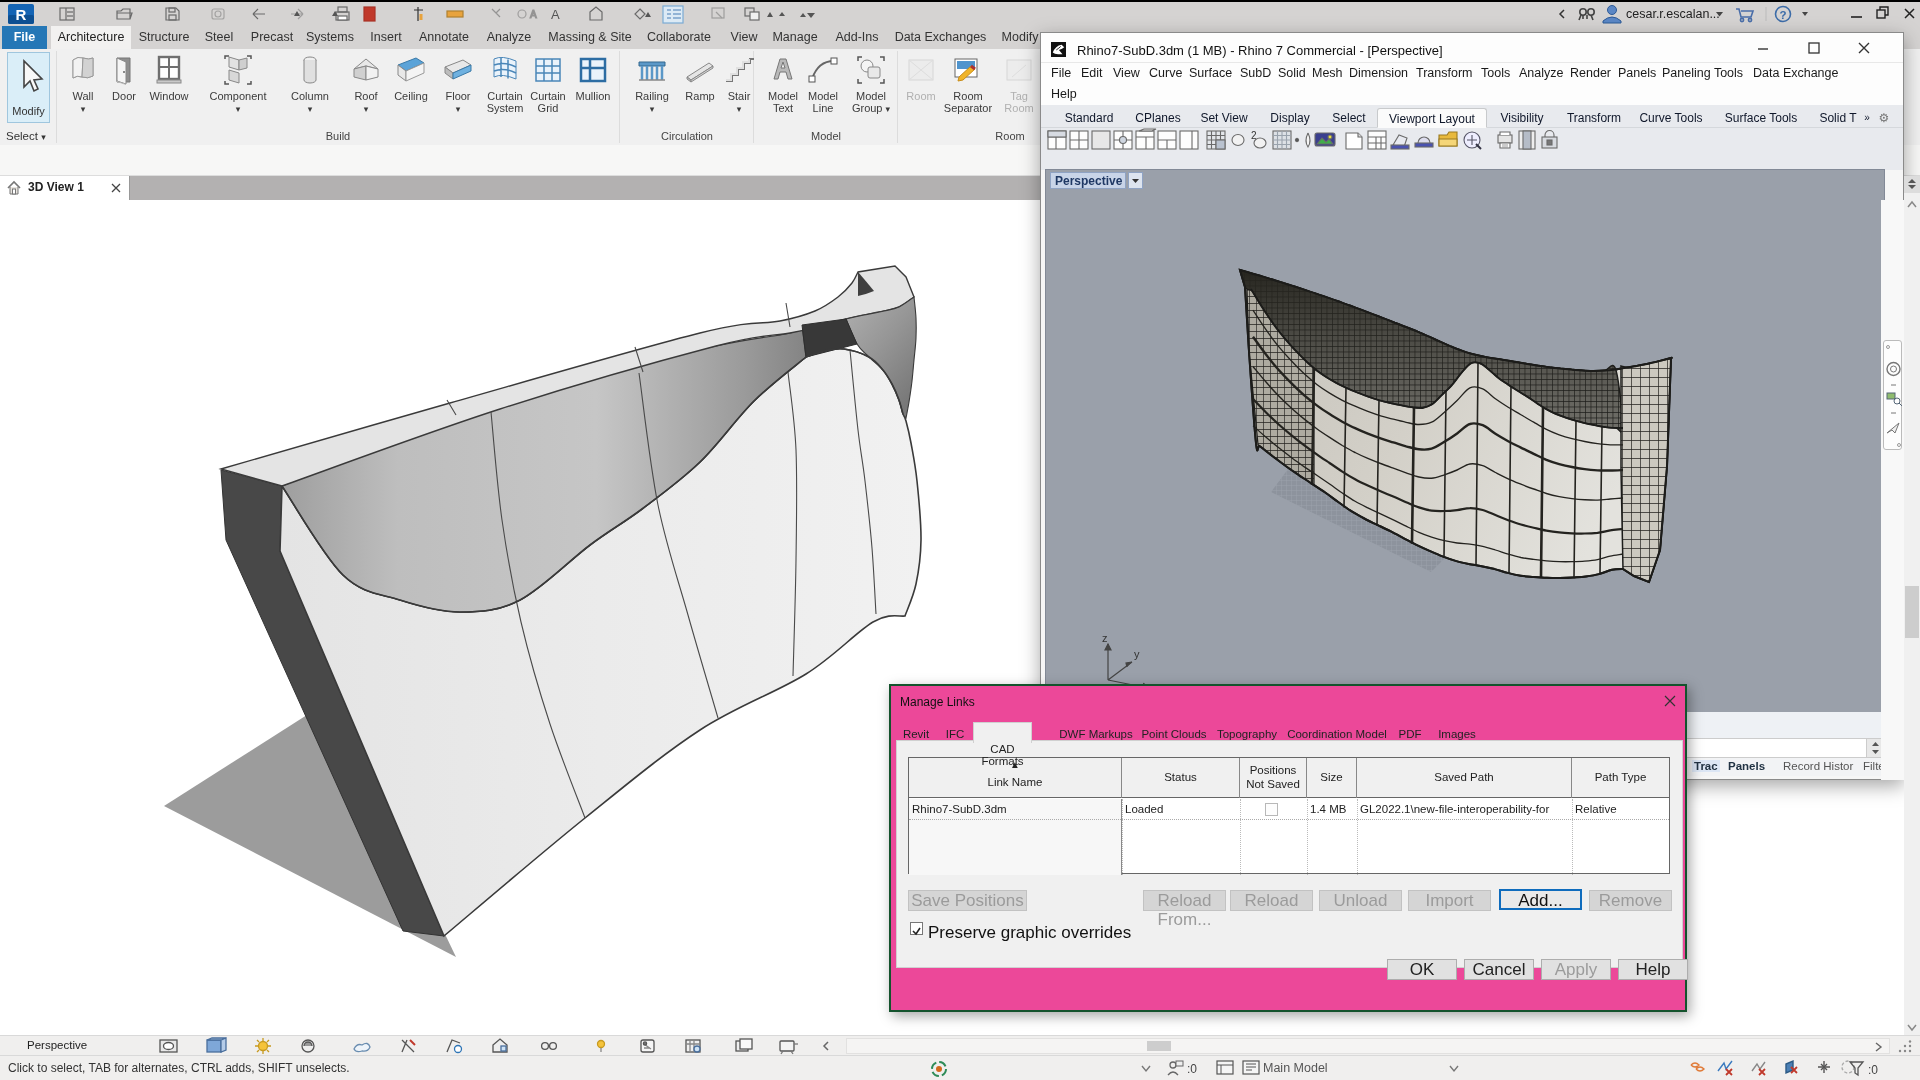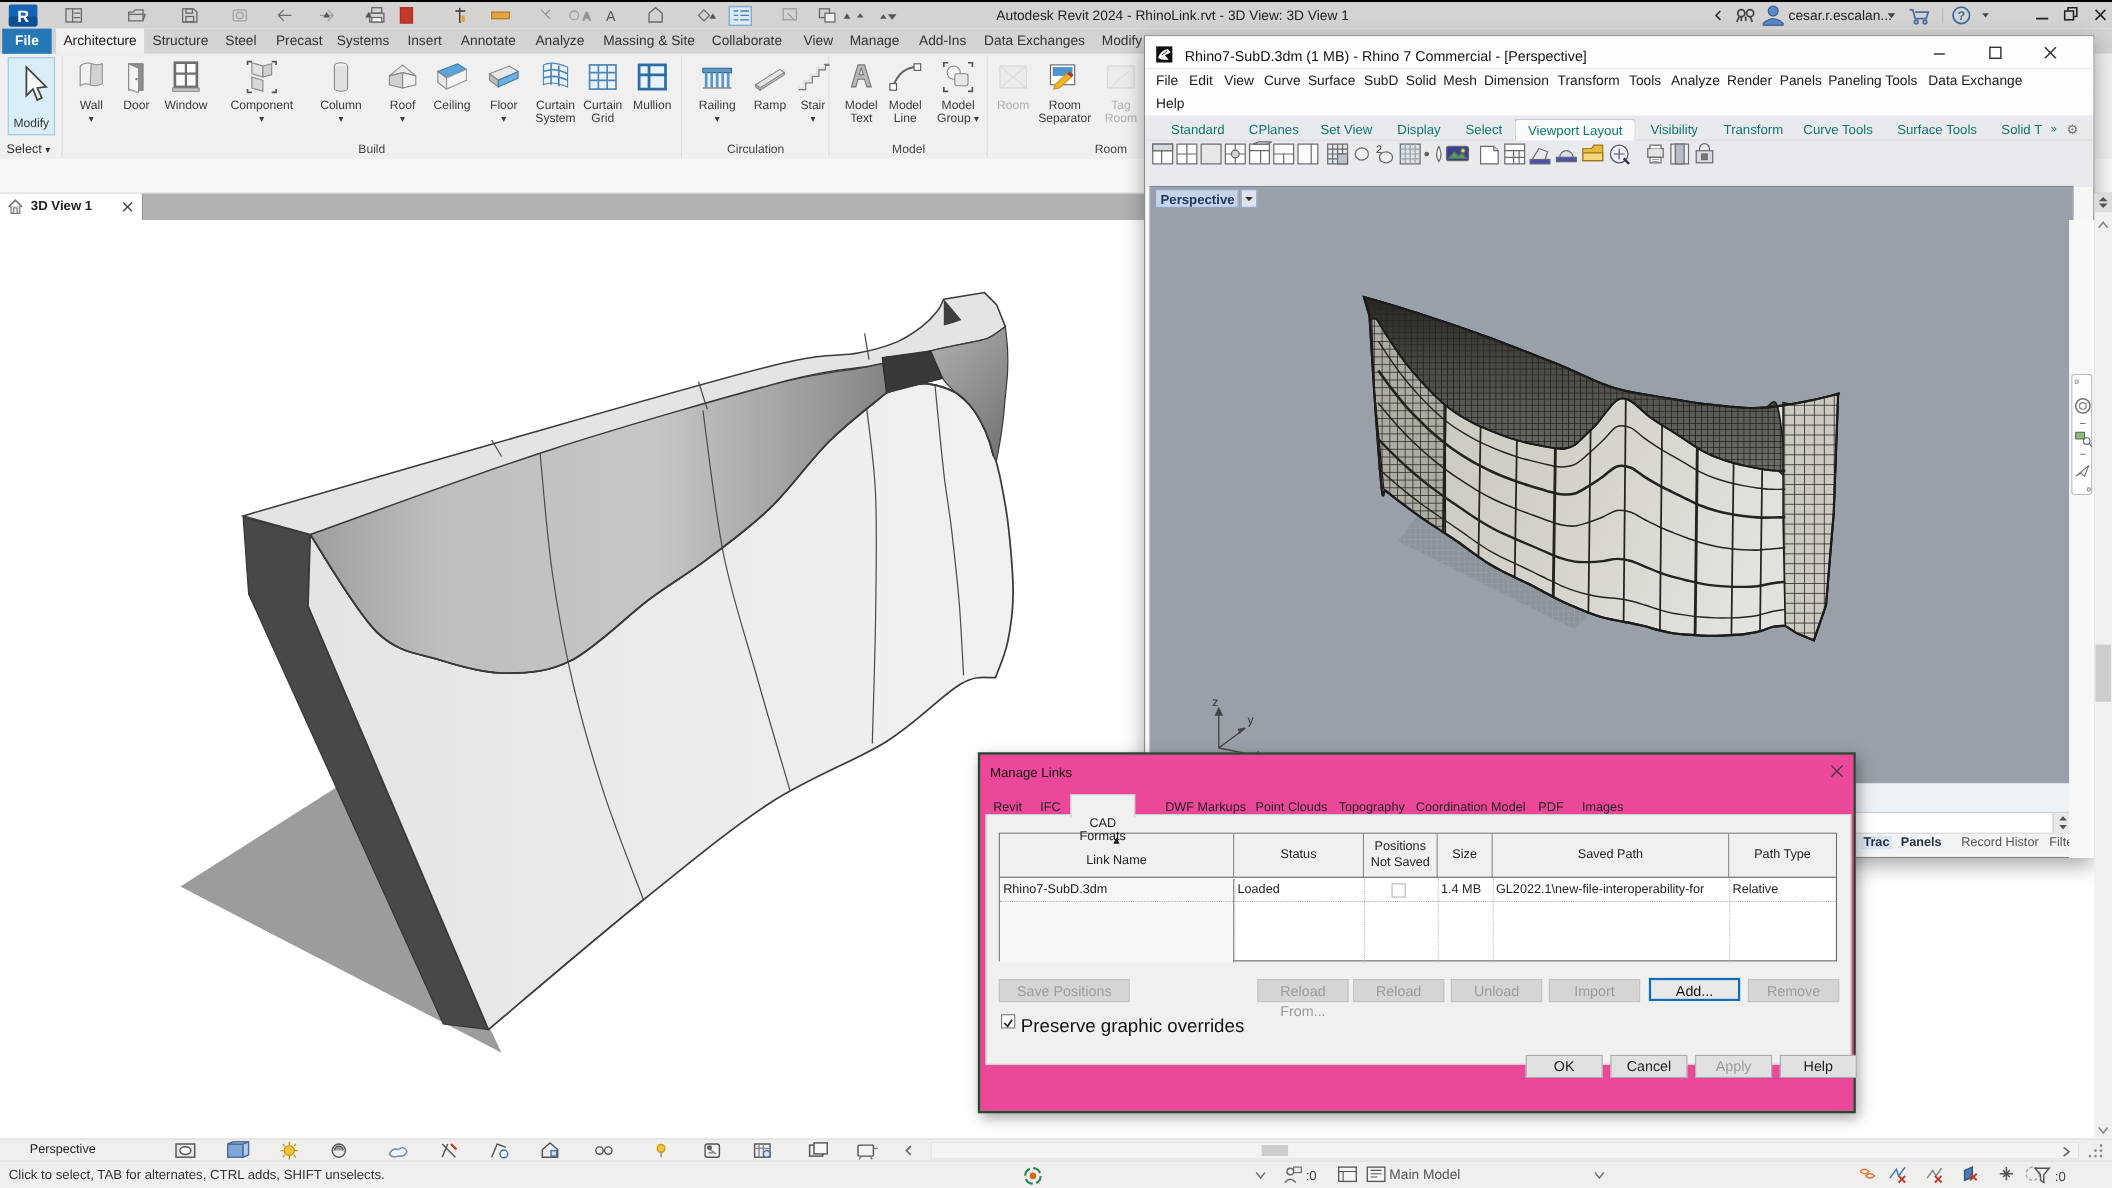--- a/index.html
+++ b/index.html
@@ -24,26 +24,26 @@
 .psep { position:absolute; top:2px; height:92px; width:1px; background:#dcdcdc; }
 
 #rhino { left:1040px; top:32px; width:864px; height:748px; background:#f6f6f6; border:1px solid #8a8a8a; box-shadow:0 6px 18px rgba(0,0,0,0.35); }
 #rhino-title { position:absolute; left:0; top:0; width:100%; height:30px; background:#fdfdfd; border-bottom:1px solid #e8e8e8;}
 #rhino-menu1 { position:absolute; left:0; top:30px; width:100%; height:21px; background:#fdfdfd; }
 #rhino-menu2 { position:absolute; left:0; top:51px; width:100%; height:21px; background:#fdfdfd; }
 #rhino-tabs { position:absolute; left:0; top:72px; width:100%; height:23px; background:#e8eaee; border-bottom:1px solid #d5d8dc;}
 #rhino-icons { position:absolute; left:0; top:95px; width:100%; height:42px; background:#e8eaee; }
 #rhino-vp { position:absolute; left:5px; top:137px; width:838px; height:542px; background:#9aa0aa; outline:1px solid #828996; }
 .rmenu { position:absolute; top:0; height:21px; line-height:21px; font-size:12.5px; color:#1a1a1a; }
-.rtab2 { position:absolute; top:3px; height:20px; line-height:20px; font-size:12px; color:#0f766e; text-align:center;}
+.rtab2 { position:absolute; top:3px; height:20px; line-height:20px; font-size:12px; color:#0f172a; text-align:center;}
 
 #mlinks { left:889px; top:684px; width:798px; height:328px; background:#ec4899; border:2px solid #14532d; box-shadow:3px 4px 12px rgba(0,0,0,0.35); }
 .mltab { height:18px; padding-top:2px; text-align:center; top:0; }
 .mlh { top:0; height:40px; font-size:11.5px; color:#222; text-align:center; border-right:1px solid #888; padding-top:3px; line-height:14px;}
-.mlbtn { height:21px; background:#e1e1e1; border:1px solid #adadad; font-size:13px; color:#222; text-align:center; line-height:19px; }
+.mlbtn { height:21px; background:#e1e1e1; border:1px solid #adadad; font-size:17px; color:#222; text-align:center; line-height:19px; }
 .mldis { background:#d5d5d5; border:1px solid #c2c2c2; color:#9b9b9b; }
 .mldis2 { color:#9b9b9b; }
 </style>
 </head>
 <body>
 <div class="abs" id="topline"></div>
 <div class="abs" id="titlebar">
   <svg class="abs" style="left:0;top:0" width="1560" height="24" viewBox="0 0 1560 24">
     <g font-family="Liberation Sans" fill="#555">
       <rect x="8" y="2" width="26" height="20" rx="2" fill="#1464b4"></rect>
@@ -92,21 +92,20 @@
           <path d="M425 10 l3 5 h-6 Z" transform="translate(-128,-1)"></path>
           <path d="M425 10 l3 5 h-6 Z" transform="translate(-90,-1)"></path>
           <path d="M425 10 l3 5 h-6 Z" transform="translate(223,0)"></path>
           <path d="M425 10 l3 5 h-6 Z" transform="translate(345,0)"></path>
           <path d="M782 10 l3 4 h-6 Z"></path>
           <path d="M786 16 l3 4 h-6 Z" transform="translate(17,-5)"></path>
           <path d="M799 8 h8 l-4 5 Z" transform="translate(8,3)"></path>
         </g>
     </g>
   </svg>
-  <div class="abs" style="left:816px;top:0;width:500px;height:24px;line-height:24px;font-size:12.5px;color:#222;text-align:center;white-space:nowrap">Autodesk Revit 2024 - RhinoLink.rvt - 3D View: 3D View 1</div>
   <svg class="abs" style="left:1550px;top:0" width="370" height="24" viewBox="0 0 370 24">
     <path d="M14 8 l-4 4 l4 4" stroke="#333" stroke-width="1.5" fill="none"></path>
     <g stroke="#444" stroke-width="1.6" fill="none">
         <circle cx="33" cy="10" r="3.2"></circle>
         <circle cx="41" cy="10" r="3.2"></circle>
         <path d="M31 13 l-2 5 m12 -5 l2 5 m-10 -5 l0 4 m4 -4 l0 4"></path>
       </g>
     <g>
         <circle cx="62" cy="8" r="4.5" fill="#5b87c5" stroke="#2d5a96"></circle>
         <path d="M53 19 q9 -8 18 0 l0 2 l-18 0 Z" fill="#5b87c5" stroke="#2d5a96"></path>

